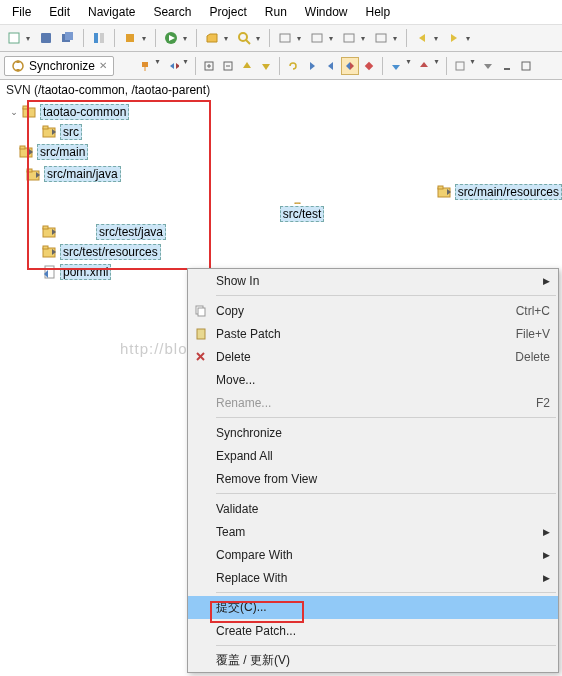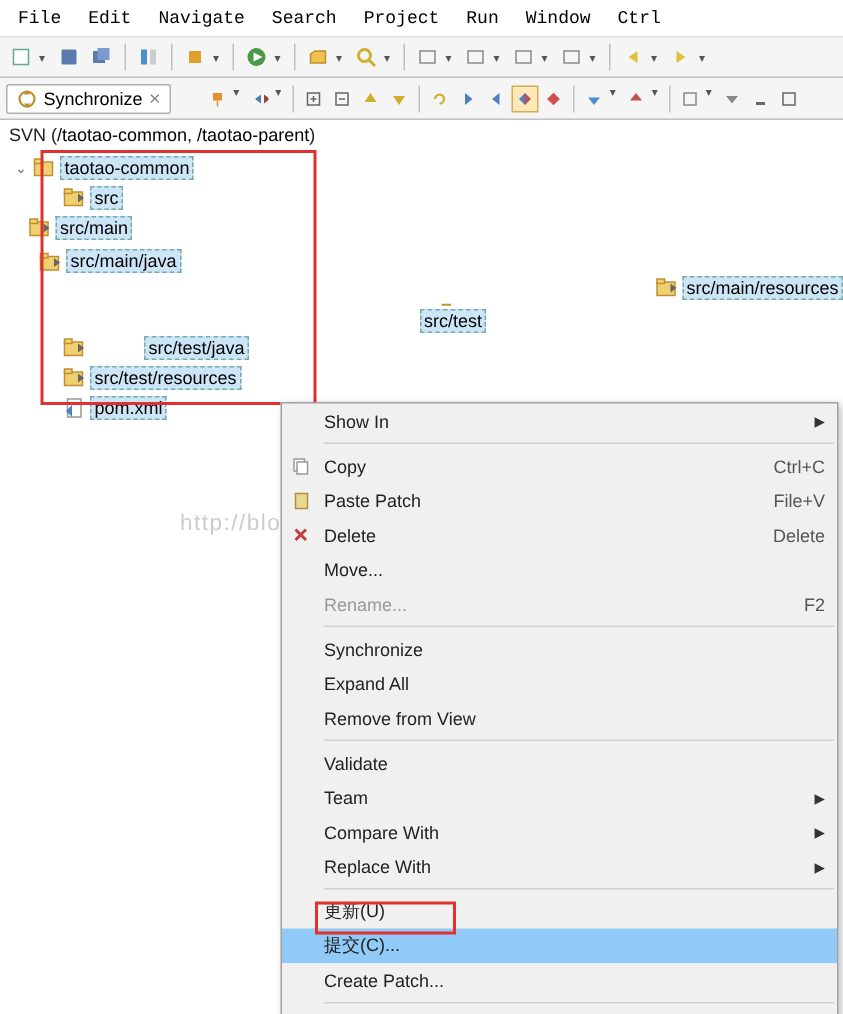--- a/index.html
+++ b/index.html
@@ -1,19 +1,19 @@
 <!DOCTYPE html>
 <html><head>
 <meta charset="utf-8">
 <style>
 * { box-sizing: border-box; margin: 0; padding: 0; font-family: "Segoe UI", Tahoma, sans-serif; font-size: 12px; }
 body { width: 562px; height: 676px; background: #fff; overflow: hidden; position: relative; }
 
 .menubar { display: flex; gap: 2px; padding: 2px 4px; background: #fff; }
-.menubar span { padding: 3px 8px; cursor: default; font-family: Liberation Mono, monospace; }
+.menubar span { padding: 3px 8px; cursor: default; }
 
 .toolbar { display: flex; align-items: center; gap: 2px; padding: 3px 4px; background: #f5f5f5; border-top: 1px solid #e0e0e0; border-bottom: 1px solid #c0c0c0; height: 28px; }
 .tb-btn { width: 20px; height: 20px; display: inline-flex; align-items: center; justify-content: center; border-radius: 2px; }
 .tb-sep { width: 1px; height: 18px; background: #c0c0c0; margin: 0 3px; }
 .tb-dd { width: 8px; font-size: 8px; color: #555; }
 
 .viewbar { display: flex; align-items: center; padding: 2px 4px; background: #f5f5f5; border-bottom: 1px solid #c0c0c0; height: 28px; gap: 2px; }
 .tab { display: inline-flex; align-items: center; gap: 4px; padding: 2px 6px; background: #fff; border: 1px solid #b0b0b0; border-radius: 2px; }
 .tab .close { font-size: 10px; color: #888; }
 .view-tools { display: flex; gap: 1px; margin-left: 20px; }
@@ -49,21 +49,21 @@
 <body>
 
 <div class="menubar">
   <span>File</span>
   <span>Edit</span>
   <span>Navigate</span>
   <span>Search</span>
   <span>Project</span>
   <span>Run</span>
   <span>Window</span>
-  <span>Ctrl</span>
+  <span>Help</span>
 </div>
 
 <div class="toolbar">
   <span class="tb-btn">
       <svg width="14" height="14">
         <rect x="2" y="2" width="10" height="10" fill="#fff" stroke="#6a8"></rect>
       </svg>
     </span>
     <span class="tb-dd">▾</span>
   <span class="tb-btn">
@@ -412,23 +412,20 @@
     </div>
   <div class="cm-row">
       <span class="cm-label">Compare With</span>
       <span class="cm-arrow">▶</span>
     </div>
   <div class="cm-row">
       <span class="cm-label">Replace With</span>
       <span class="cm-arrow">▶</span>
     </div>
   <div class="cm-sep"></div>
-  <div class="cm-row">
-      <span class="cm-label">更新(U)</span>
-    </div>
   <div class="cm-row highlight">
       <span class="cm-label">提交(C)...</span>
     </div>
   <div class="cm-row">
       <span class="cm-label">Create Patch...</span>
     </div>
   <div class="cm-sep"></div>
   <div class="cm-row">
       <span class="cm-label">覆盖 / 更新(V)</span>
     </div>

